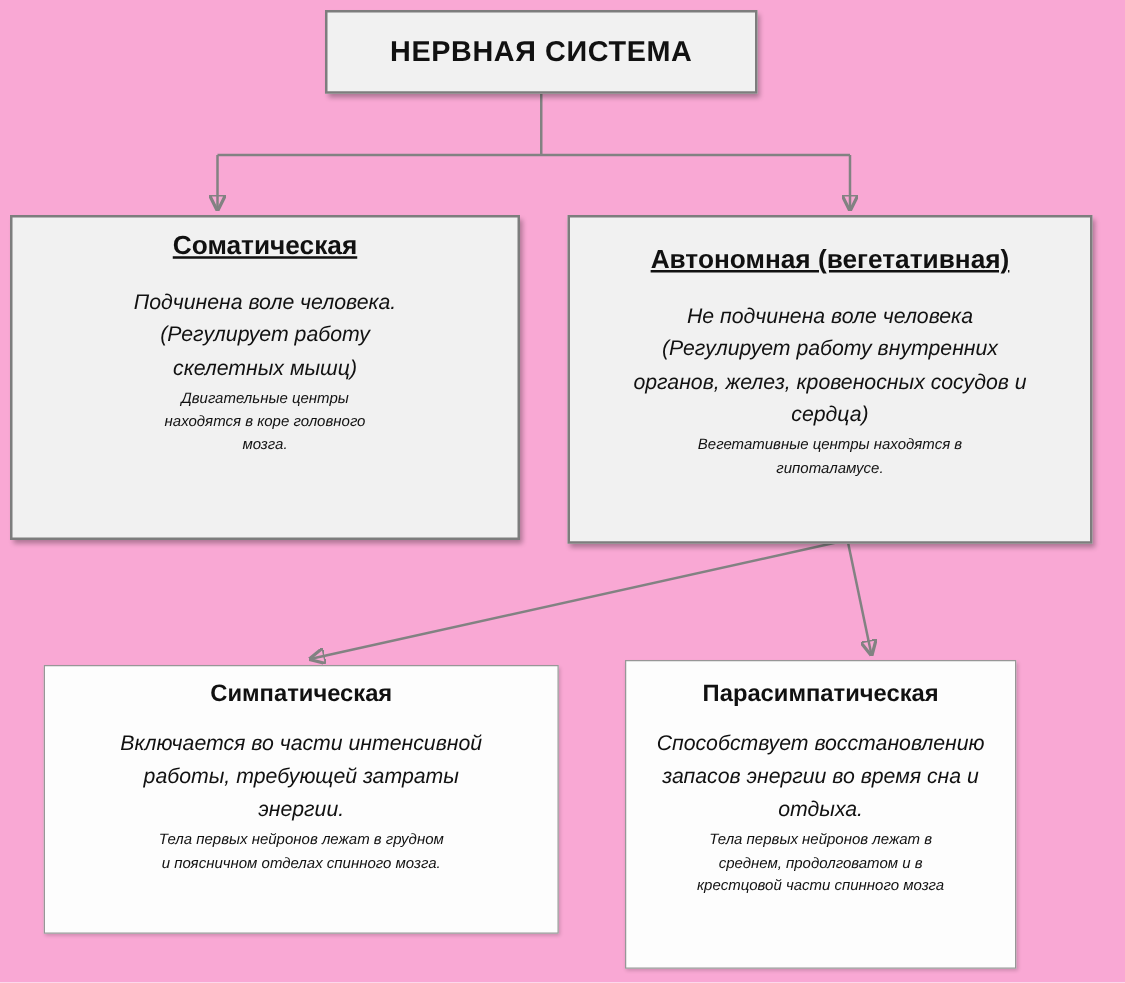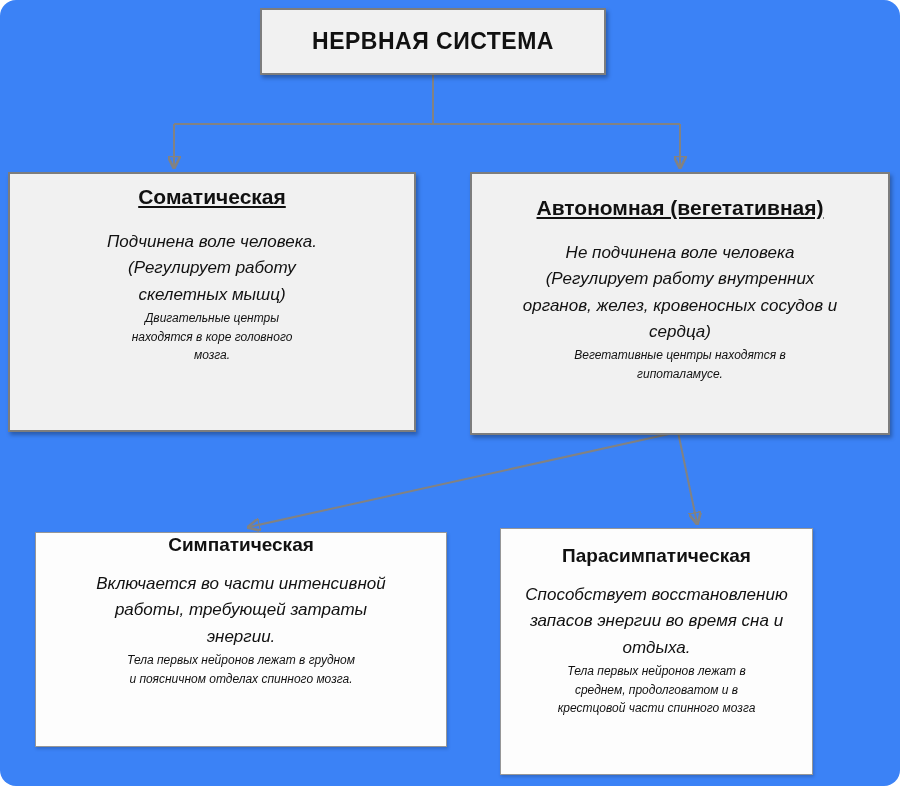--- a/index.html
+++ b/index.html
@@ -1,24 +1,23 @@
 <!DOCTYPE html>
 <html><head>
 <meta charset="utf-8">
 <style>
   html, body { margin: 0; padding: 0; background: #ffffff; }
   #canvas {
     position: relative;
     width: 900px;
     height: 786px;
-    background: #3b82f6;
+    background: #f9a8d4;
     overflow: hidden;
     font-family: "Liberation Sans", "DejaVu Sans", sans-serif;
     color: #111111;
-    border-radius: 16px;
   }
   #connectors {
     position: absolute;
     left: 0; top: 0;
     width: 900px; height: 786px;
     z-index: 1;
     pointer-events: none;
   }
   #connectors path, #connectors line {
     stroke: #828282;
@@ -36,23 +35,23 @@
   }
   .node-root {
     left: 260px; top: 8px;
     width: 346px; height: 67px;
     display: flex; align-items: center; justify-content: center;
     font-size: 23px;
     font-weight: bold;
     letter-spacing: 0.5px;
   }
   .node-somatic   { left: 8px;   top: 172px; width: 408px; height: 260px; padding-top: 11px; }
-  .node-autonomic { left: 470px; top: 172px; width: 420px; height: 263px; padding-top: 22px; }
+  .node-autonomic { left: 454px; top: 172px; width: 420px; height: 263px; padding-top: 22px; }
   .node-sympathetic {
-    left: 35px; top: 532px; width: 412px; height: 215px; padding-top: 1px;
+    left: 35px; top: 532px; width: 412px; height: 215px; padding-top: 12px;
     background: #fdfdfd; border: 1.5px solid #979797;
     box-shadow: 1px 2px 3px rgba(0,0,0,0.18);
   }
   .node-parasympathetic {
     left: 500px; top: 528px; width: 313px; height: 247px; padding-top: 16px;
     background: #fdfdfd; border: 1.5px solid #979797;
     box-shadow: 1px 2px 3px rgba(0,0,0,0.18);
   }
   .node-title {
     font-size: 21px;

